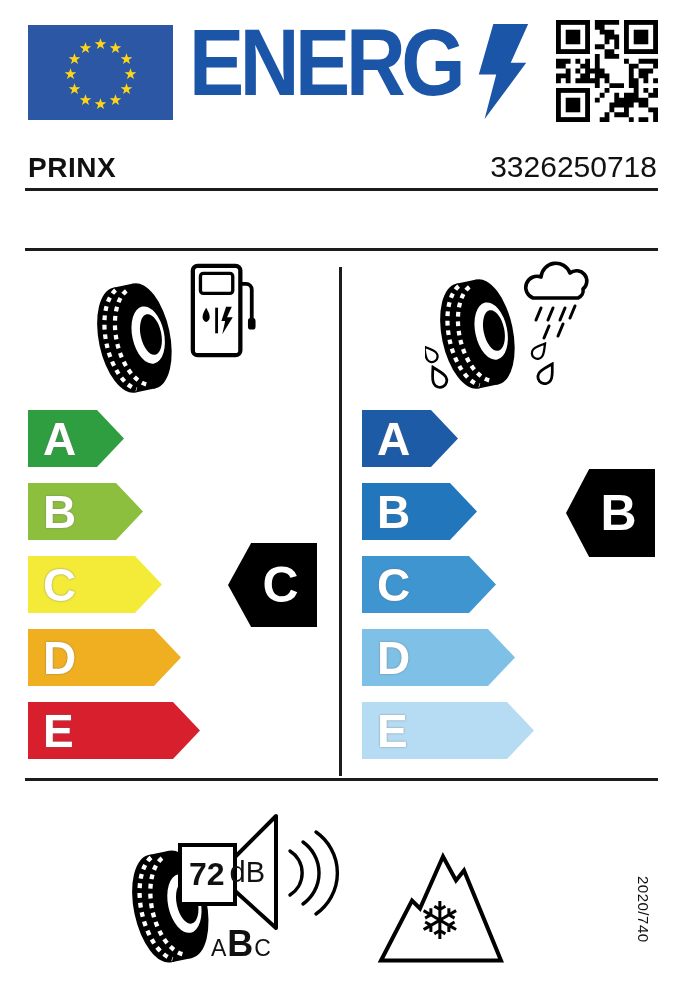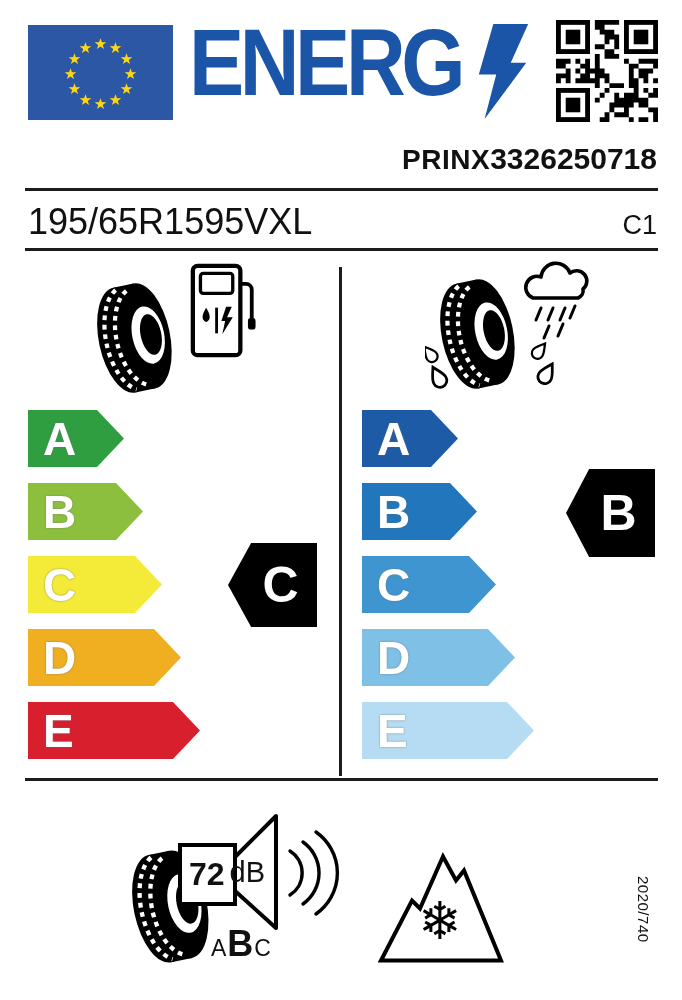--- a/index.html
+++ b/index.html
@@ -10,23 +10,23 @@
   .flag{position:absolute;left:28px;top:25px;width:145px;height:95px;background:#2b57a5;}
   .flag svg{display:block;width:100%;height:100%;}
   .star{fill:#ffd617;font-size:15px;text-anchor:middle;dominant-baseline:central;font-family:"DejaVu Sans",sans-serif;}
   .energ{position:absolute;left:189px;top:14px;font-size:94px;font-weight:bold;color:#1b55a7;
          letter-spacing:-5px;line-height:1.05;transform:scaleX(.88);transform-origin:left top;white-space:nowrap;}
   .bolt{position:absolute;left:473px;top:23px;width:60px;height:99px;}
   .qr{position:absolute;left:556px;top:20px;width:102px;height:102px;}
 
   
   .row{position:absolute;left:28px;right:25px;display:flex;justify-content:space-between;align-items:baseline;}
-  .row-brand{top:142px;justify-content:flex-end;}
+  .row-brand{top:150px;}
   .brand-name{font-size:28px;font-weight:bold;letter-spacing:.5px;}
-  .article-number{font-size:30px;font-weight:bold;}
+  .article-number{font-size:30px;}
   .row-size{top:201px;}
   .tyre-dimension{font-size:36px;}
   .tyre-class{font-size:27px;}
   .hr{position:absolute;left:25px;width:633px;height:3px;background:#1c1c1c;}
   .hr1{top:188px;} .hr2{top:248px;} .hr3{top:778px;}
   .vdiv{position:absolute;left:339px;top:267px;width:3px;height:509px;background:#1c1c1c;}
 
   
   .icon-fuel{position:absolute;left:86px;top:260px;width:170px;height:145px;}
   .icon-wet{position:absolute;left:425px;top:256px;width:185px;height:150px;}
@@ -128,24 +128,20 @@
         <rect x="9.619047619047619" y="76.95238095238095" width="14.428571428571427" height="14.428571428571427" fill="#000"></rect>
       </g>
   </svg>
 
   <div class="row row-brand">
     <span class="brand-name">PRINX</span>
     <span class="article-number">3326250718</span>
   </div>
   <div class="hr hr1"></div>
 
-  <div class="row row-size">
-    <span class="tyre-dimension">195/65R1595VXL</span>
-    <span class="tyre-class">C1</span>
-  </div>
   <div class="hr hr2"></div>
 
   <div class="vdiv"></div>
 
   <svg class="icon-fuel" viewBox="0 0 170 145">
     <use href="#tyre" x="6" y="16" width="94" height="122"></use>
     <g transform="translate(104,3) scale(0.95)">
       <path d="M55 22 h4 a6 6 0 0 1 6 6 v36" fill="none" stroke="#000" stroke-width="4" stroke-linecap="round"></path>
       <rect x="61" y="58" width="8" height="12" rx="3" fill="#000"></rect>
       <rect x="3" y="3" width="50" height="94" rx="5" class="outline" stroke-width="4.5"></rect>

